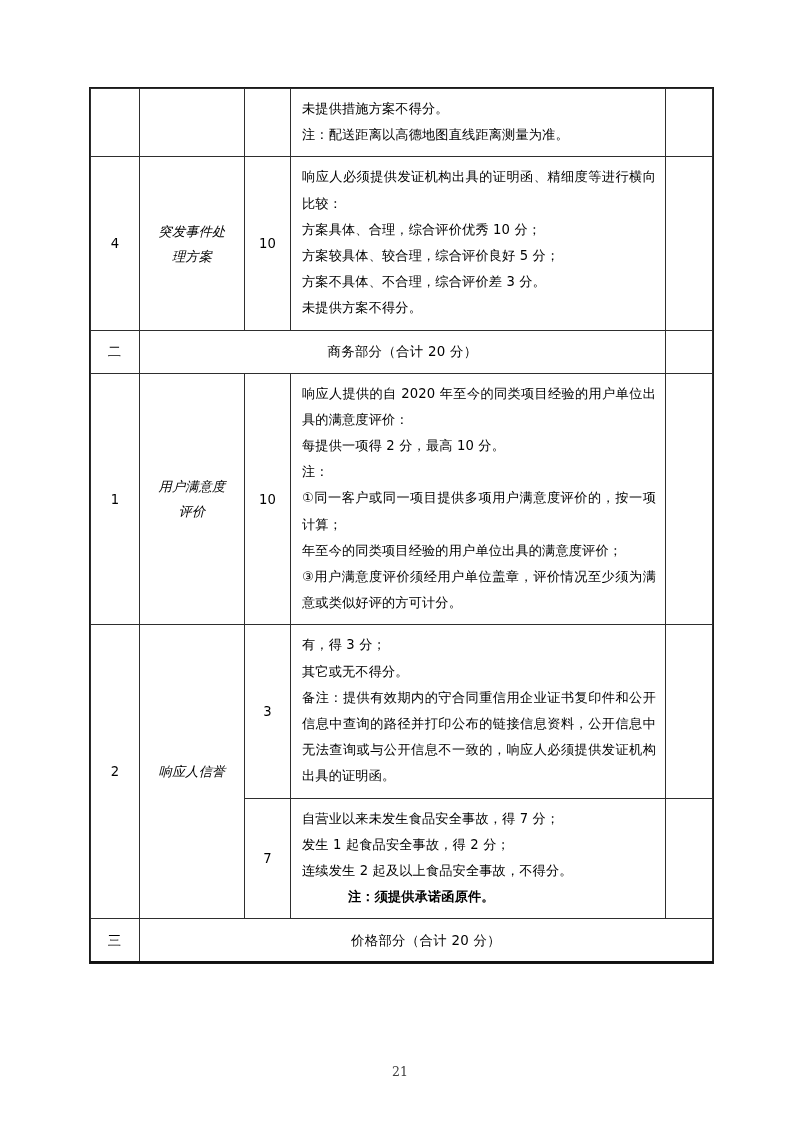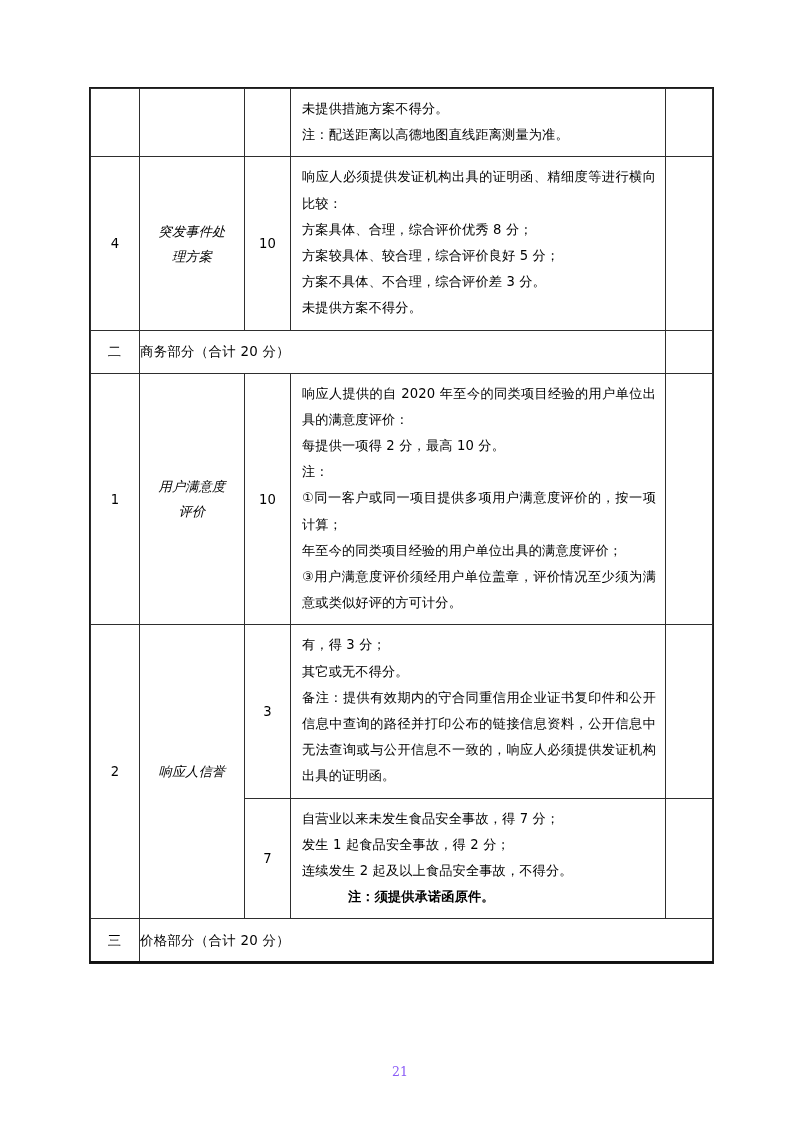--- a/index.html
+++ b/index.html
@@ -82,36 +82,37 @@
     height: 42px;
   }
   .section-label {
     display: block;
     text-align: center;
     font-size: 13.4px;
     letter-spacing: 1px;
   }
   .section-title {
     display: block;
+    text-align: center;
     font-size: 13.4px;
     letter-spacing: 0.3px;
   }
 
   .thick-bottom { border-bottom: 2px solid #111 !important; }
 
   
   .page-number {
     position: absolute;
     left: 0;
     top: 1064px;
     width: 800px;
     text-align: center;
     font-family: "DejaVu Serif", "Liberation Serif", serif;
     font-size: 12.5px;
-    color: #8b5cf6;
+    color: #404040;
   }
 </style>
 </head>
 <body>
 
 <div class="page">
 
   <table class="score-table">
     <colgroup>
       <col class="c-idx">
@@ -142,21 +143,21 @@
         <td class="c-name">
           <span class="name-val">突发事件处</span>
           <span class="name-val">理方案</span>
         </td>
         <td class="c-score">
           <span class="score-val">10</span>
         </td>
         <td class="c-desc">
           <div class="cell-pad">
             <span class="txt-line">响应人必须提供发证机构出具的证明函、精细度等进行横向比较：</span>
-            <span class="txt-line">方案具体、合理，综合评价优秀 8 分；</span>
+            <span class="txt-line">方案具体、合理，综合评价优秀 10 分；</span>
             <span class="txt-line">方案较具体、较合理，综合评价良好 5 分；</span>
             <span class="txt-line">方案不具体、不合理，综合评价差 3 分。</span>
             <span class="txt-line">未提供方案不得分。</span>
           </div>
         </td>
         <td class="c-last"></td>
       </tr>
 
       <tr class="section-row">
         <td class="c-idx">

